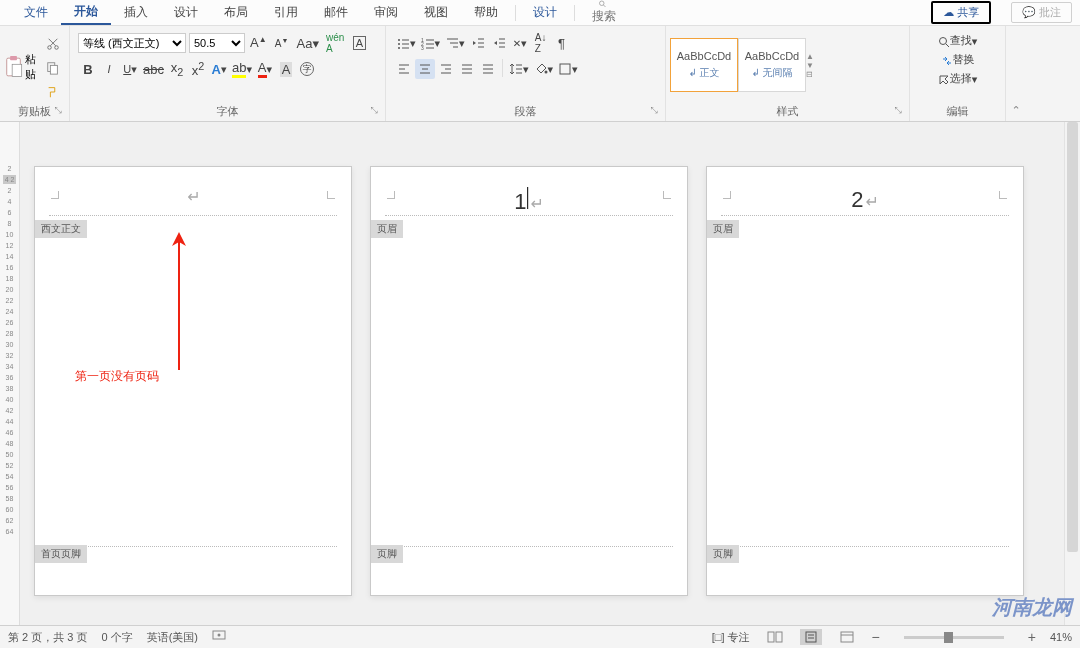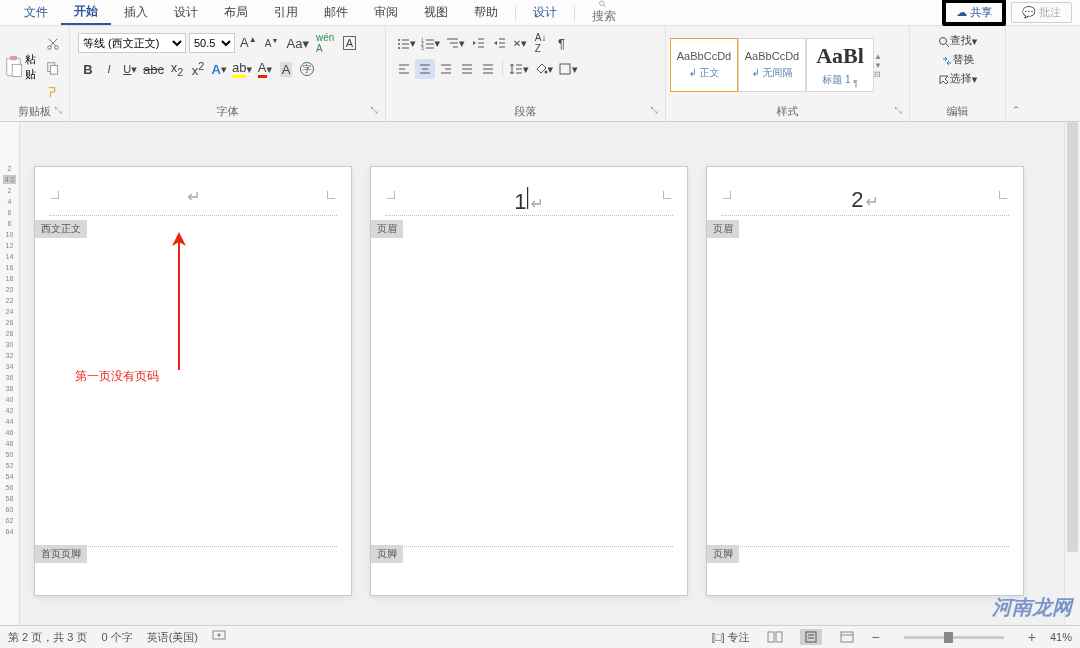--- a/index.html
+++ b/index.html
@@ -6,21 +6,21 @@
 body { width:1080px; height:648px; background:#fff; overflow:hidden; position:relative; }
 .menubar { height:26px; display:flex; align-items:center; background:#fcfcfc; border-bottom:1px solid #e0e0e0; font-size:12px; color:#444; }
 .menubar .mitem { padding:0 13px; height:100%; display:flex; align-items:center; cursor:pointer; }
 .menubar .mitem.active { color:#2b579a; border-bottom:2px solid #2b579a; font-weight:bold; }
 .menubar .mitem.file { color:#2b579a;padding-left:24px; }
 .menubar .mitem.design2 { color:#2b579a; }
 .menubar .sep { width:1px; height:16px; background:#ddd; margin:0 4px; }
 .menubar .search { display:flex; align-items:center; color:#777;flex-direction:column; }
 .menubar .search svg { margin-right:4px; }
 .menubar .spacer { flex:1; }
-.menubar .share { border:4px solid #000000; border-radius:2px; padding:2px 10px; margin-right:5px; color:#2b579a; font-size:11px; }
+.menubar .share { border:2px solid #000000; border-radius:2px; padding:2px 10px; margin-right:20px; color:#2b579a; font-size:11px; }
 .menubar .comment { border:1px solid #d0d0d0; border-radius:2px; padding:2px 10px; margin-right:8px; color:#aaa; font-size:11px; }
 
 .ribbon { height:96px; background:#f4f4f4; border-bottom:1px solid #d0d0d0; display:flex; font-size:11px; }
 .rgroup { border-right:1px solid #e2e2e2; display:flex; flex-direction:column; padding:3px 4px 0; }
 .rgroup .label { color:#666; text-align:center; font-size:11px; padding:3px 0 2px; position:relative; }
 .rgroup .label .launcher { position:absolute; right:2px; top:4px; width:10px; height:10px; font-size:9px; color:#888; }
 .rgroup .body { flex:1; display:flex; align-items:center; }
 .clip-body { display:flex; gap:4px; align-items:flex-start; padding-top:4px; }
 .paste-icon { width:36px; display:flex; flex-direction:row; align-items:center; gap:2px; }
 .paste-icon svg { }
@@ -130,21 +130,21 @@
           </div>
       </div>
     </div>
     <div class="label"><span>剪贴板</span><span class="launcher">⤡</span></div>
   </div>
 
   <div class="rgroup" style="width:316px">
     <div class="body" style="flex-direction:column;align-items:flex-start;padding:4px 4px 0">
       <div class="font-row">
         <select class="font" style="width:108px"><option>等线 (西文正文)</option></select>
-        <select class="font" style="width:46px"><option>50.5</option></select>
+        <select class="font" style="width:56px"><option>50.5</option></select>
         <div class="ib">
             <span>A<sup style="font-size:8px">▲</sup></span>
           </div>
         <div class="ib">
             <span style="font-size:10px">A<sup style="font-size:7px">▼</sup></span>
           </div>
         <div class="ib">
             <span>Aa▾</span>
           </div>
         <div class="ib">
@@ -290,24 +290,20 @@
 
   <div class="rgroup" style="width:244px">
     <div class="body styles-body">
       <div class="style-box sel">
         <div class="preview">AaBbCcDd</div>
         <div class="name">↲ <span>正文</span></div>
       </div>
       <div class="style-box">
         <div class="preview">AaBbCcDd</div>
         <div class="name">↲ <span>无间隔</span></div>
-      </div>
-      <div class="style-box">
-        <div class="preview big">AaBl</div>
-        <div class="name"><span>标题 1</span> <sub style="color:#888">¶</sub></div>
       </div>
       <div class="styles-spin">
         <div style="font-size:8px;color:#888">▲</div>
           <div style="font-size:8px;color:#888">▼</div>
           <div style="font-size:8px;color:#888">⊟</div>
       </div>
     </div>
     <div class="label"><span>样式</span><span class="launcher">⤡</span></div>
   </div>
 

